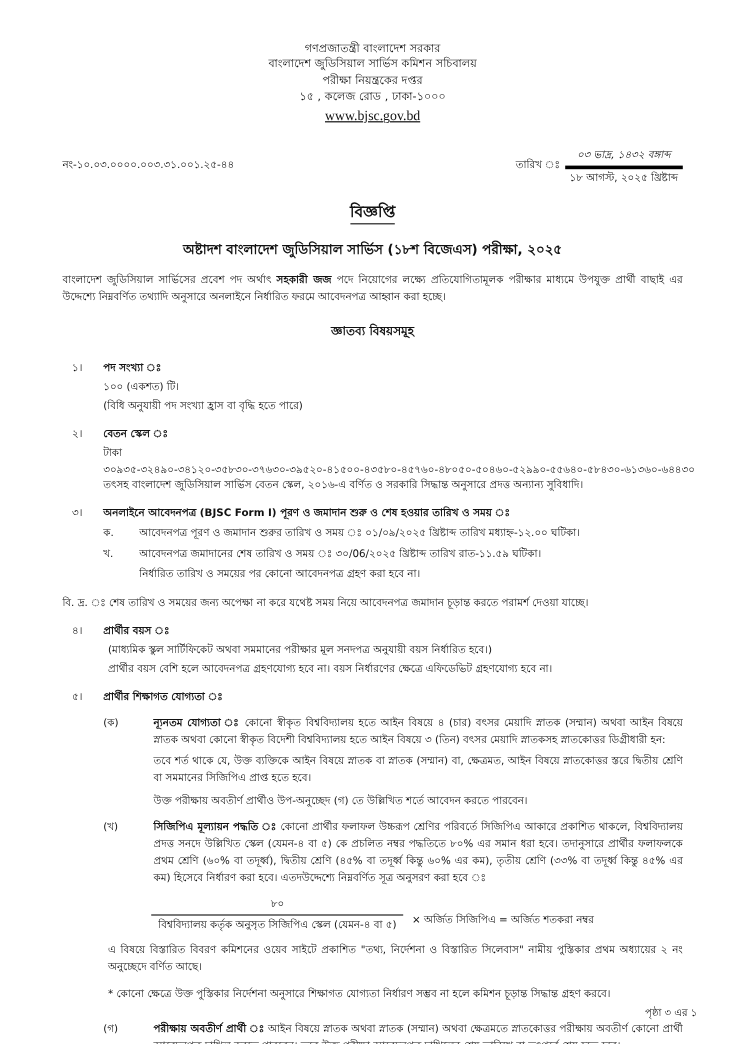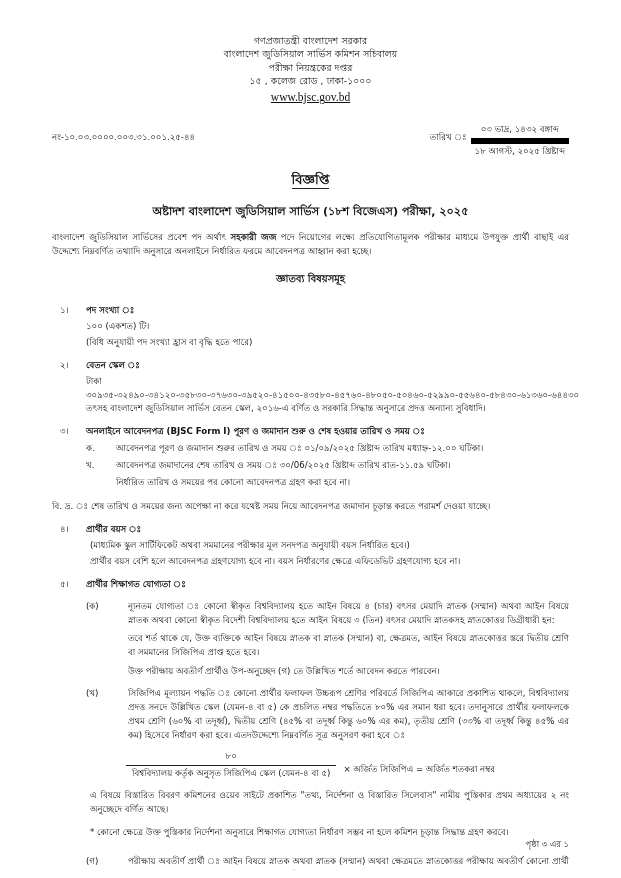--- a/index.html
+++ b/index.html
@@ -52,22 +52,23 @@
   .date-block {
     display: flex;
     align-items: flex-start;
     gap: 4px;
     font-size: 8.6px;
   }
   .date-label { padding-top: 8px; white-space: nowrap; text-align: right; }
   .date-stack { text-align: center; }
   .date-bn {
     padding: 0 4px 1px 4px;
-    border-bottom: 6px solid #000000;
+    border-bottom: 3px solid #000000;
     white-space: nowrap;
+    font-style: italic;
   }
   .date-en {
     padding: 1px 4px 0 4px;
     white-space: nowrap;
   }
 
   
   .notice-title {
     text-align: center;
     font-size: 13px;
@@ -121,21 +122,21 @@
   }
   .sub-label {
     width: 30px;
     flex: 0 0 30px;
   }
   .sub-label-wide {
     width: 42px;
     flex: 0 0 42px;
   }
   .sub-body { flex: 1 1 auto; text-align: justify; }
-  .sub-body b { font-weight: 400; }
+  .sub-body b { font-weight: 700; }
   .plain-line { margin-top: 2px; }
 
   .note-line {
     font-size: 8.6px;
     line-height: 1.62;
     margin-top: 10px;
     text-align: justify;
   }
   .star-line {
     font-size: 8.6px;
@@ -166,21 +167,21 @@
   .frac-num {
     border-bottom: 1px solid #222;
     padding: 0 6px 1px 6px;
   }
   .frac-den { padding: 1px 6px 0 6px; white-space: nowrap; }
   .formula-rest { white-space: nowrap; padding-top: 10px; }
 
   
   .page-footer {
     position: absolute;
-    right: 52px;
+    right: 40px;
     bottom: 18px;
     font-size: 8.4px;
   }
 </style>
 </head>
 <body>
 
 <div class="page">
 
   <div class="letterhead">

